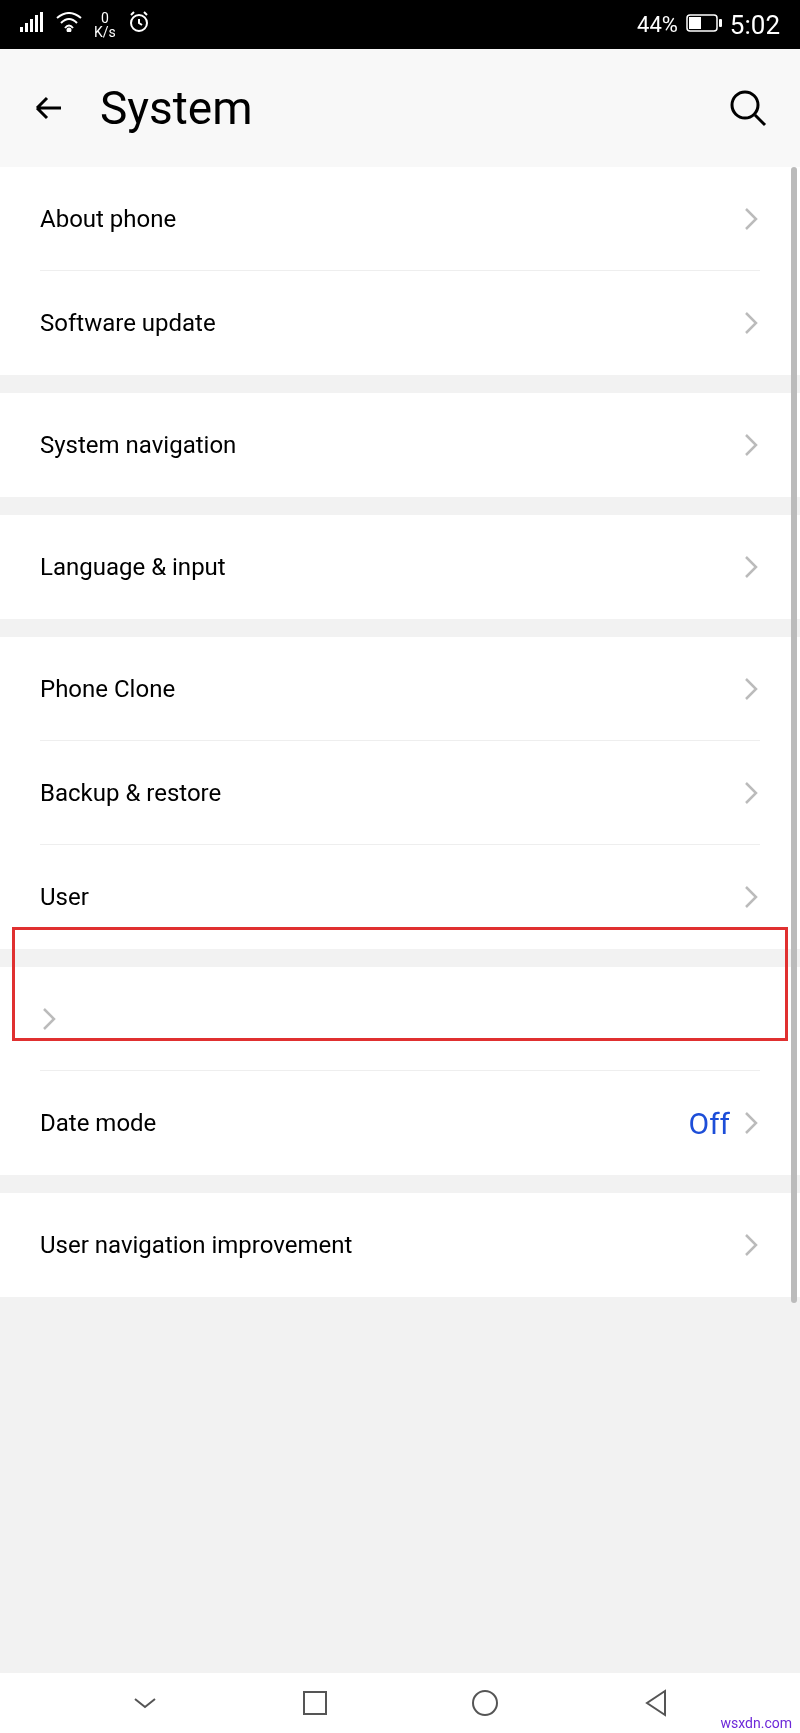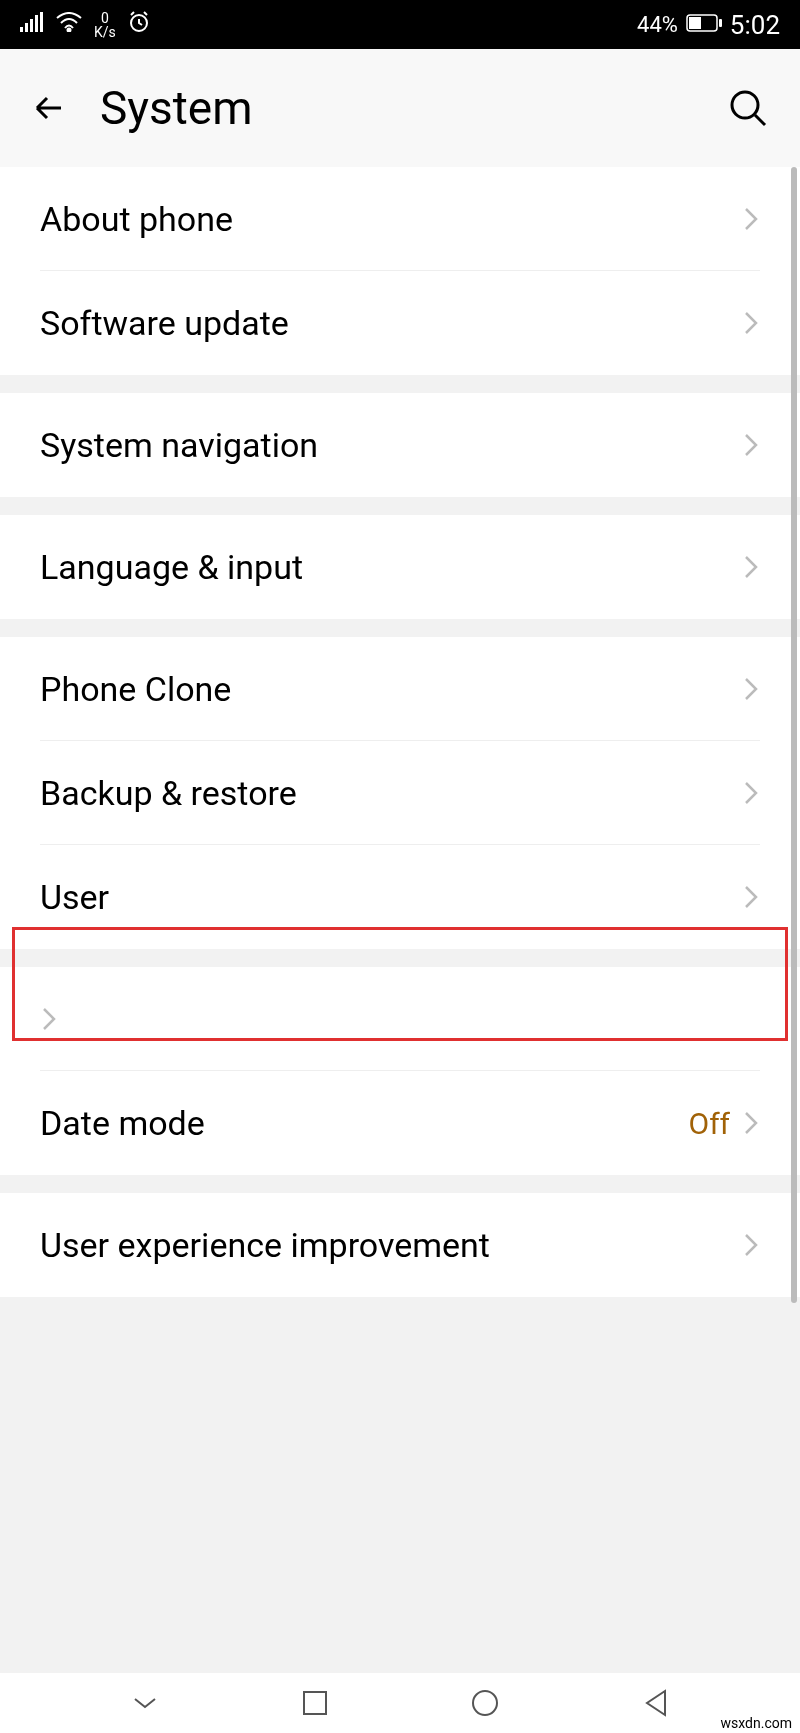--- a/index.html
+++ b/index.html
@@ -94,31 +94,31 @@
     .list-item:not(:last-child)::after {
       content: '';
       position: absolute;
       bottom: 0;
       left: 40px;
       right: 40px;
       height: 1px;
       background: #eee;
     }
     .item-label {
-      font-size: 34px;
+      font-size: 24px;
       color: #000;
     }
     .item-right {
       display: flex;
       align-items: center;
       gap: 12px;
     }
     .item-value {
       font-size: 30px;
-      color: #a16207;
+      color: #1d4ed8;
     }
     .chevron {
       width: 18px;
       height: 28px;
       display: flex;
       align-items: center;
       justify-content: center;
     }
     .highlight-box {
       position: absolute;
@@ -157,21 +157,21 @@
       width: 6px;
       height: 1136px;
       background: #bbb;
       border-radius: 3px;
     }
     .watermark {
       position: absolute;
       bottom: 2px;
       right: 8px;
       font-size: 14px;
-      color: #000000;
+      color: #6d28d9;
     }
   </style>
 </head>
 <body>
 
 <div class="status-bar">
   <div class="status-left">
     <span>
       <svg width="24" height="20" viewBox="0 0 24 20" fill="#fff">
           <rect x="0" y="15" width="3" height="5"></rect>
@@ -315,21 +315,21 @@
             <svg width="14" height="24" viewBox="0 0 14 24" fill="none" stroke="#bbb" stroke-width="2.5">
               <path d="M2 2 L12 12 L2 22"></path>
             </svg>
           </span>
       </div>
     </div>
   </div>
 
   <div class="section">
     <div class="list-item">
-      <span class="item-label">User experience improvement</span>
+      <span class="item-label">User navigation improvement</span>
       <span class="chevron">
           <svg width="14" height="24" viewBox="0 0 14 24" fill="none" stroke="#bbb" stroke-width="2.5">
             <path d="M2 2 L12 12 L2 22"></path>
           </svg>
         </span>
     </div>
   </div>
 
   <div class="highlight-box"></div>
 </div>

